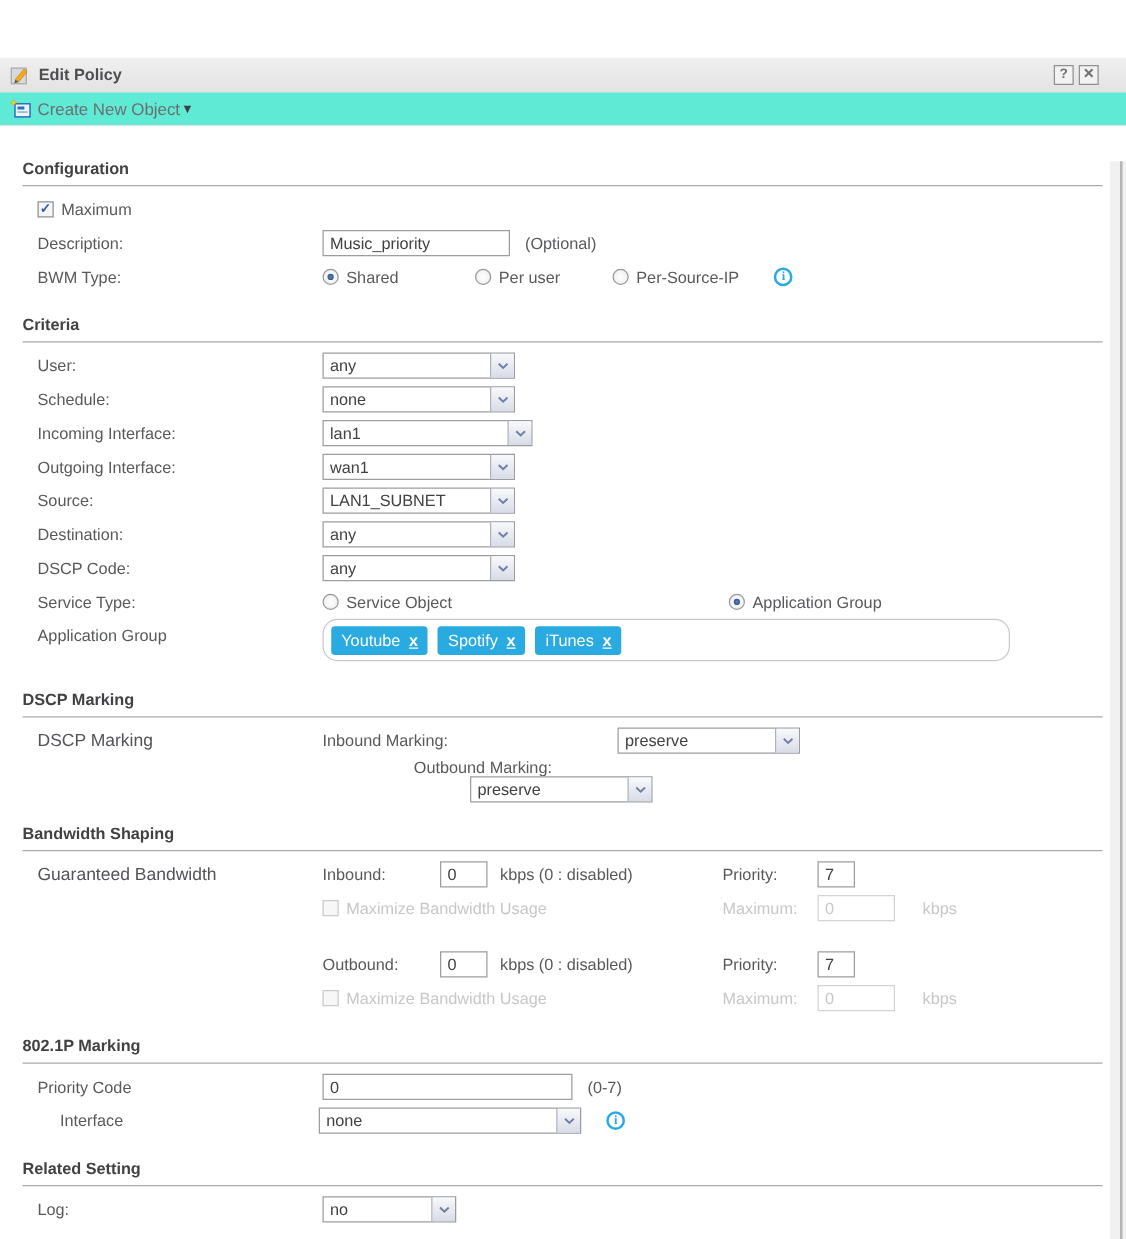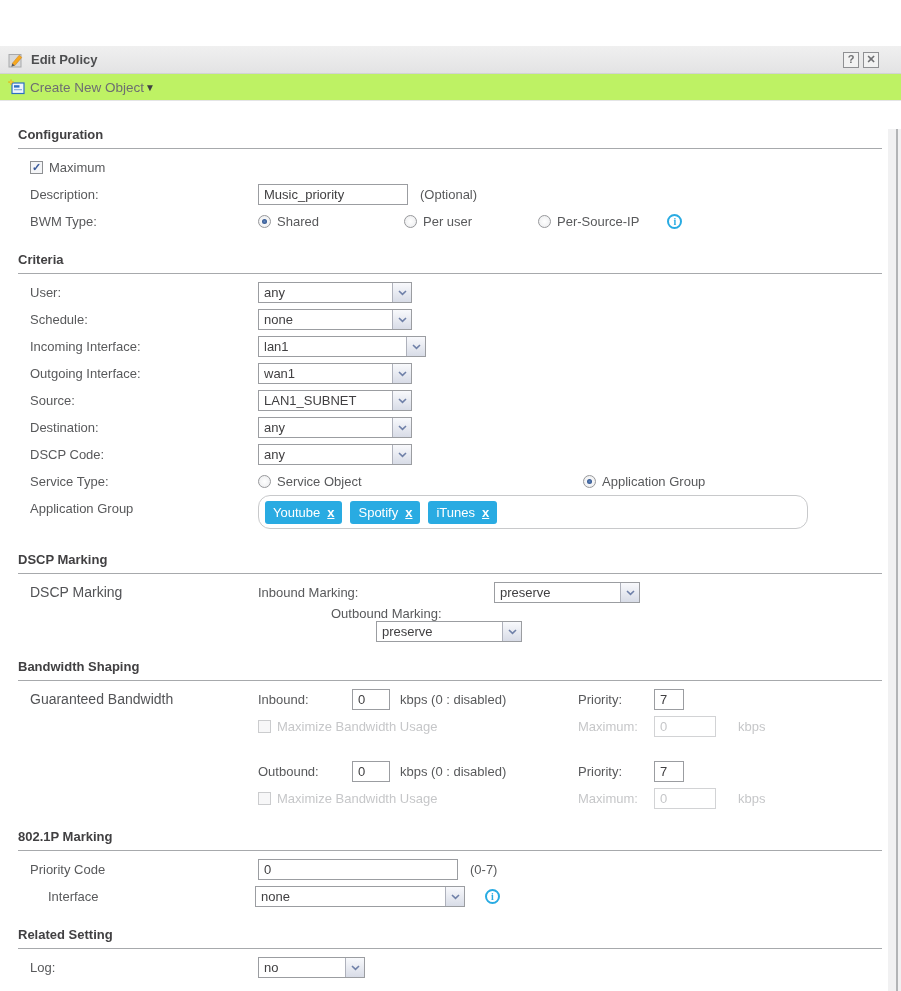--- a/index.html
+++ b/index.html
@@ -16,21 +16,21 @@
     padding:0 22px 0 8px;
   }
   .titlebar .title { font-weight:bold; color:#4d4e50; font-size:13px; margin-left:7px; flex:1; }
   .tb-btn {
     width:16px; height:16px; border:1px solid #8f9093; background:#f2f2f2;
     color:#6f7073; font-size:11px; line-height:13px; text-align:center;
     margin-left:4px; cursor:default; font-weight:bold;
   }
   
   .toolbar {
-    height:27px; flex:none; background:#bef264; display:flex; align-items:center;
+    height:27px; flex:none; background:#5eead4; display:flex; align-items:center;
     padding:0 8px; border-bottom:1px solid #e4e5e6;
   }
   .toolbar-label { color:#6d6e71; font-size:13.5px; margin-left:5px; }
   .caret { font-size:10px; color:#3f4042; margin-left:1px; }
   
   .content { flex:1; padding:4px 19px 0 18px; position:relative; background:#fff; }
   .right-strip {
     position:absolute; top:28px; right:0; bottom:0; width:13px;
     background:#f1f1f2; z-index:5;
   }
@@ -155,21 +155,21 @@
         <span class="checkbox" id="enable-checkbox">✓</span>
         <span>Maximum</span>
       </div>
       <div class="form-row">
         <span class="row-label">Description:</span>
         <input class="text-input" style="width: 150px;" value="Music_priority">
         <span class="hint">(Optional)</span>
       </div>
       <div class="form-row">
         <span class="row-label">BWM Type:</span>
-        <span id="bwm-options" style="display:flex; align-items:flex-end;gap:24px;">
+        <span id="bwm-options" style="display:flex; align-items:flex-end;">
             <span style="display: inline-flex; align-items: center; width: 122px; flex: 0 0 auto;">
               <span class="radio selected"></span>
               <span>Shared</span>
             </span>
             <span style="display: inline-flex; align-items: center; width: 110px; flex: 0 0 auto;">
               <span class="radio"></span>
               <span>Per user</span>
             </span>
             <span style="display: inline-flex; align-items: center;">
               <span class="radio"></span>

